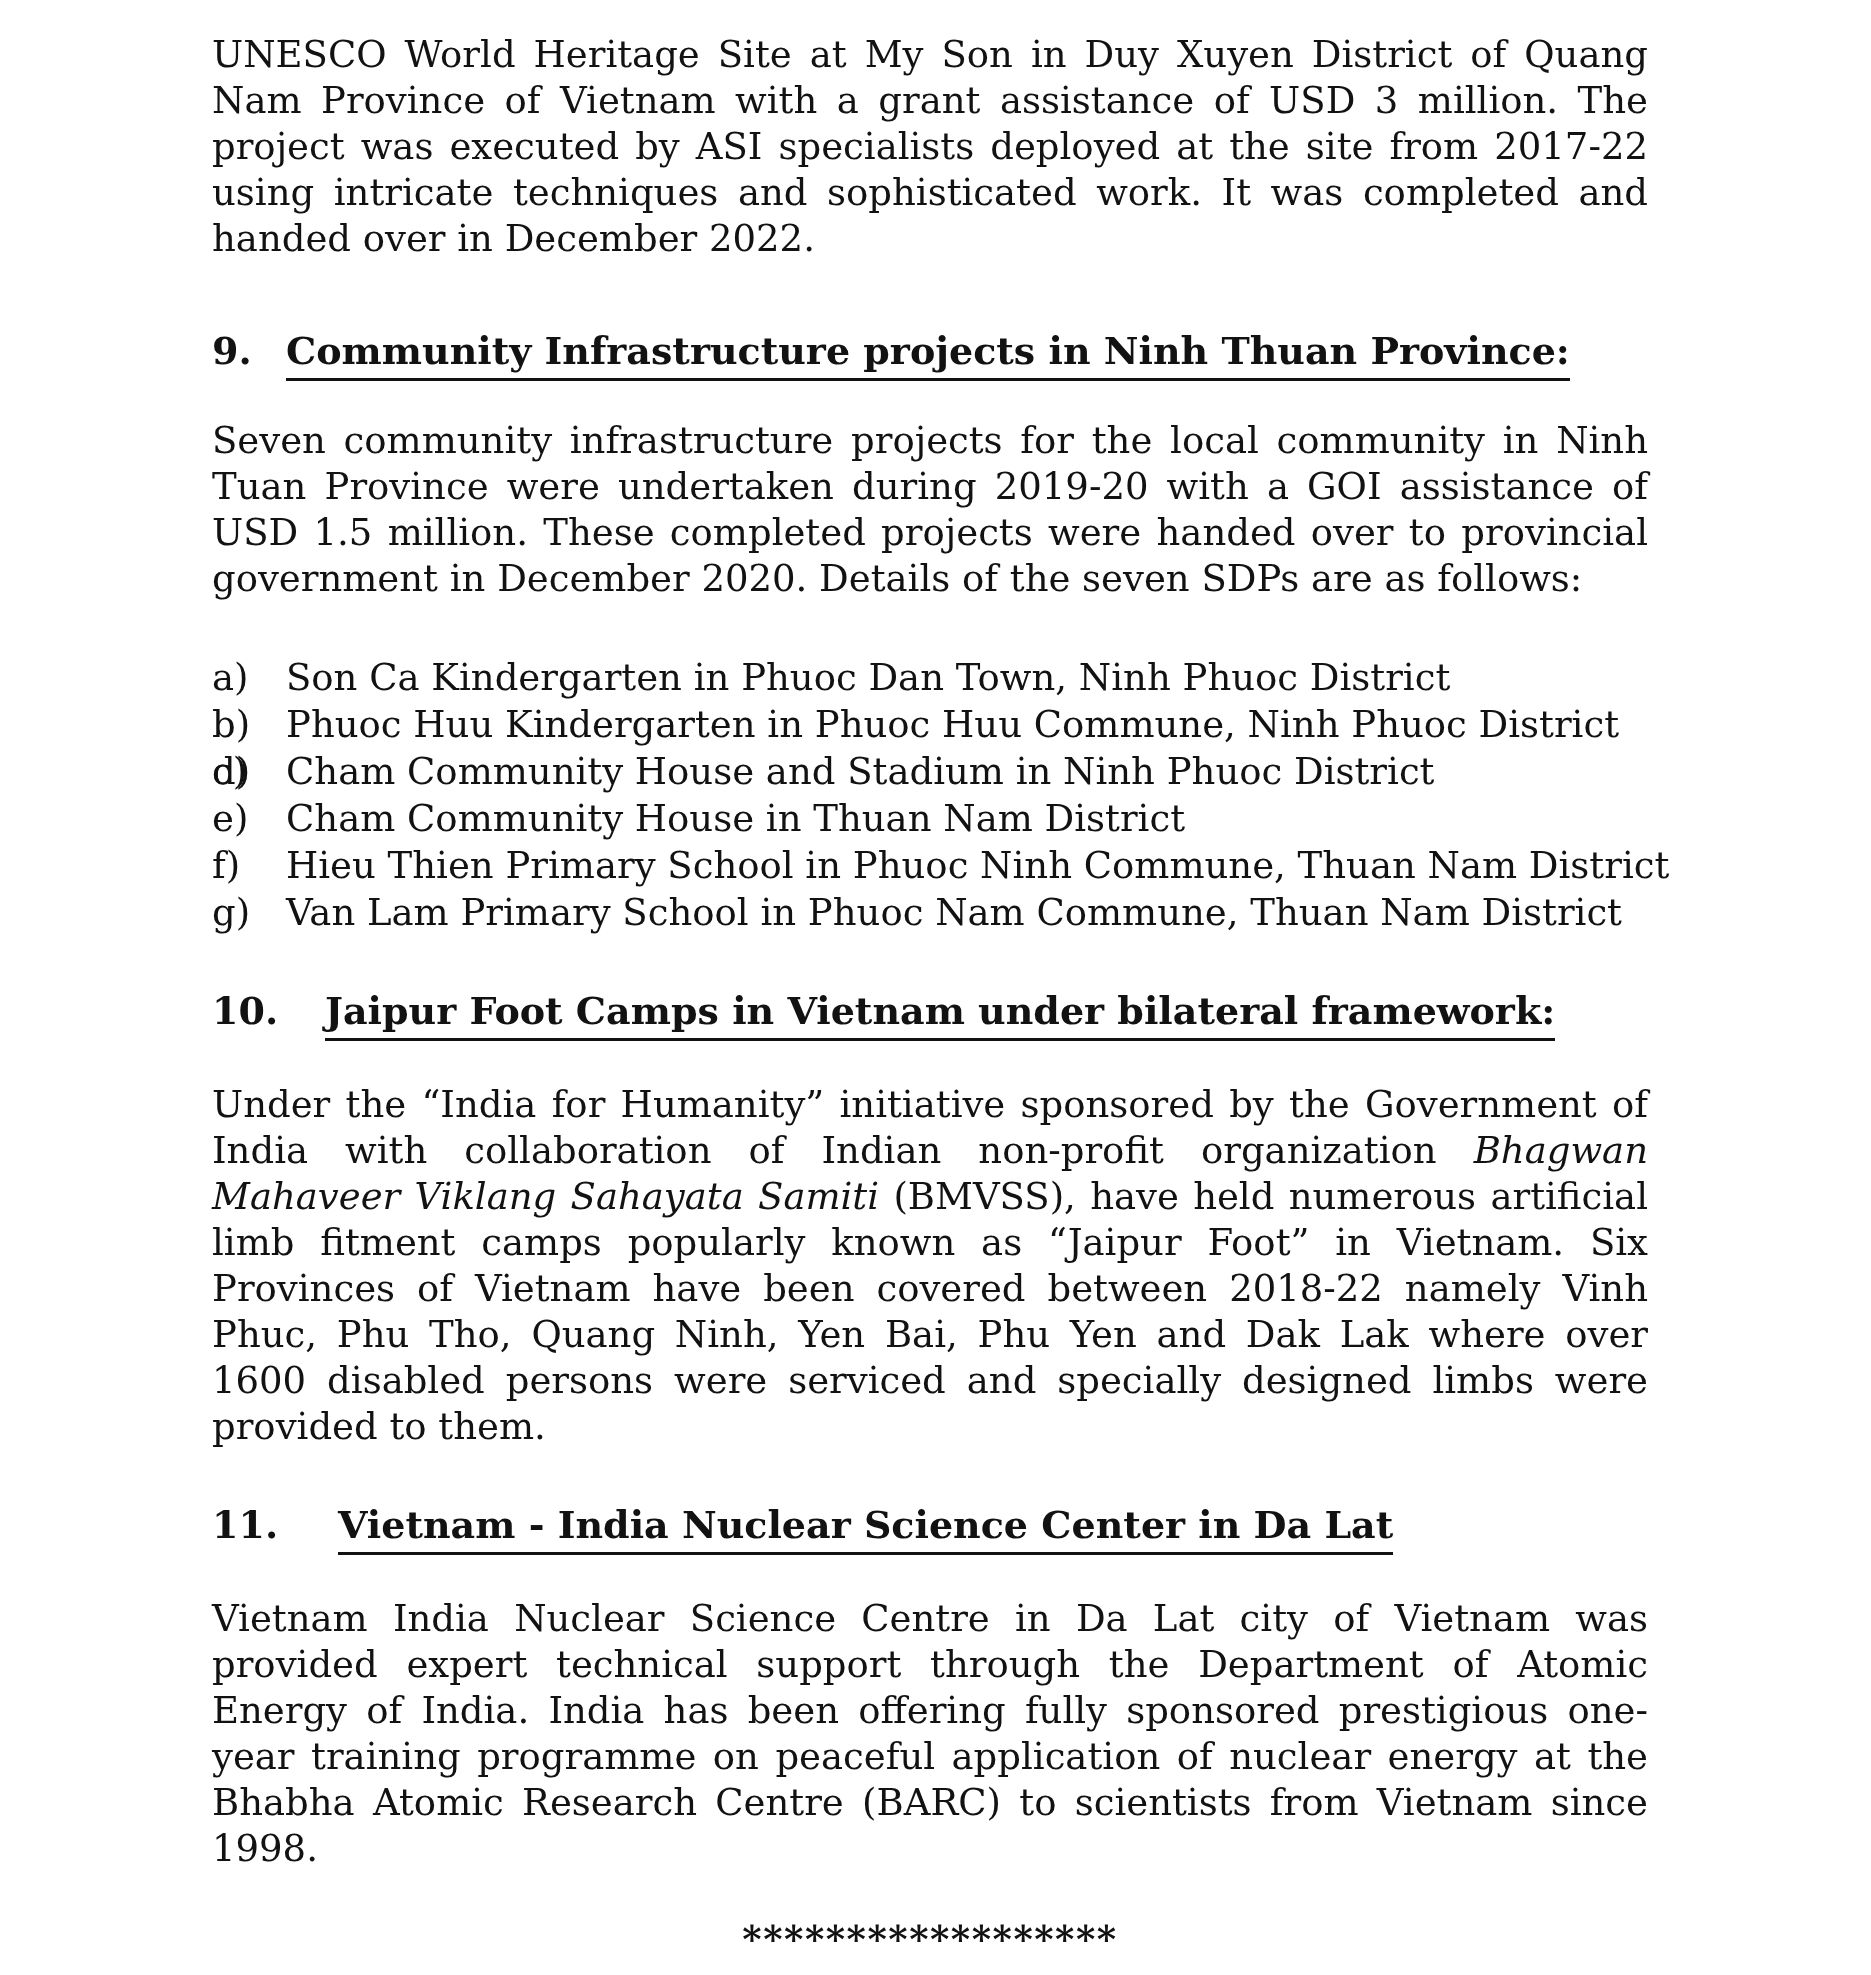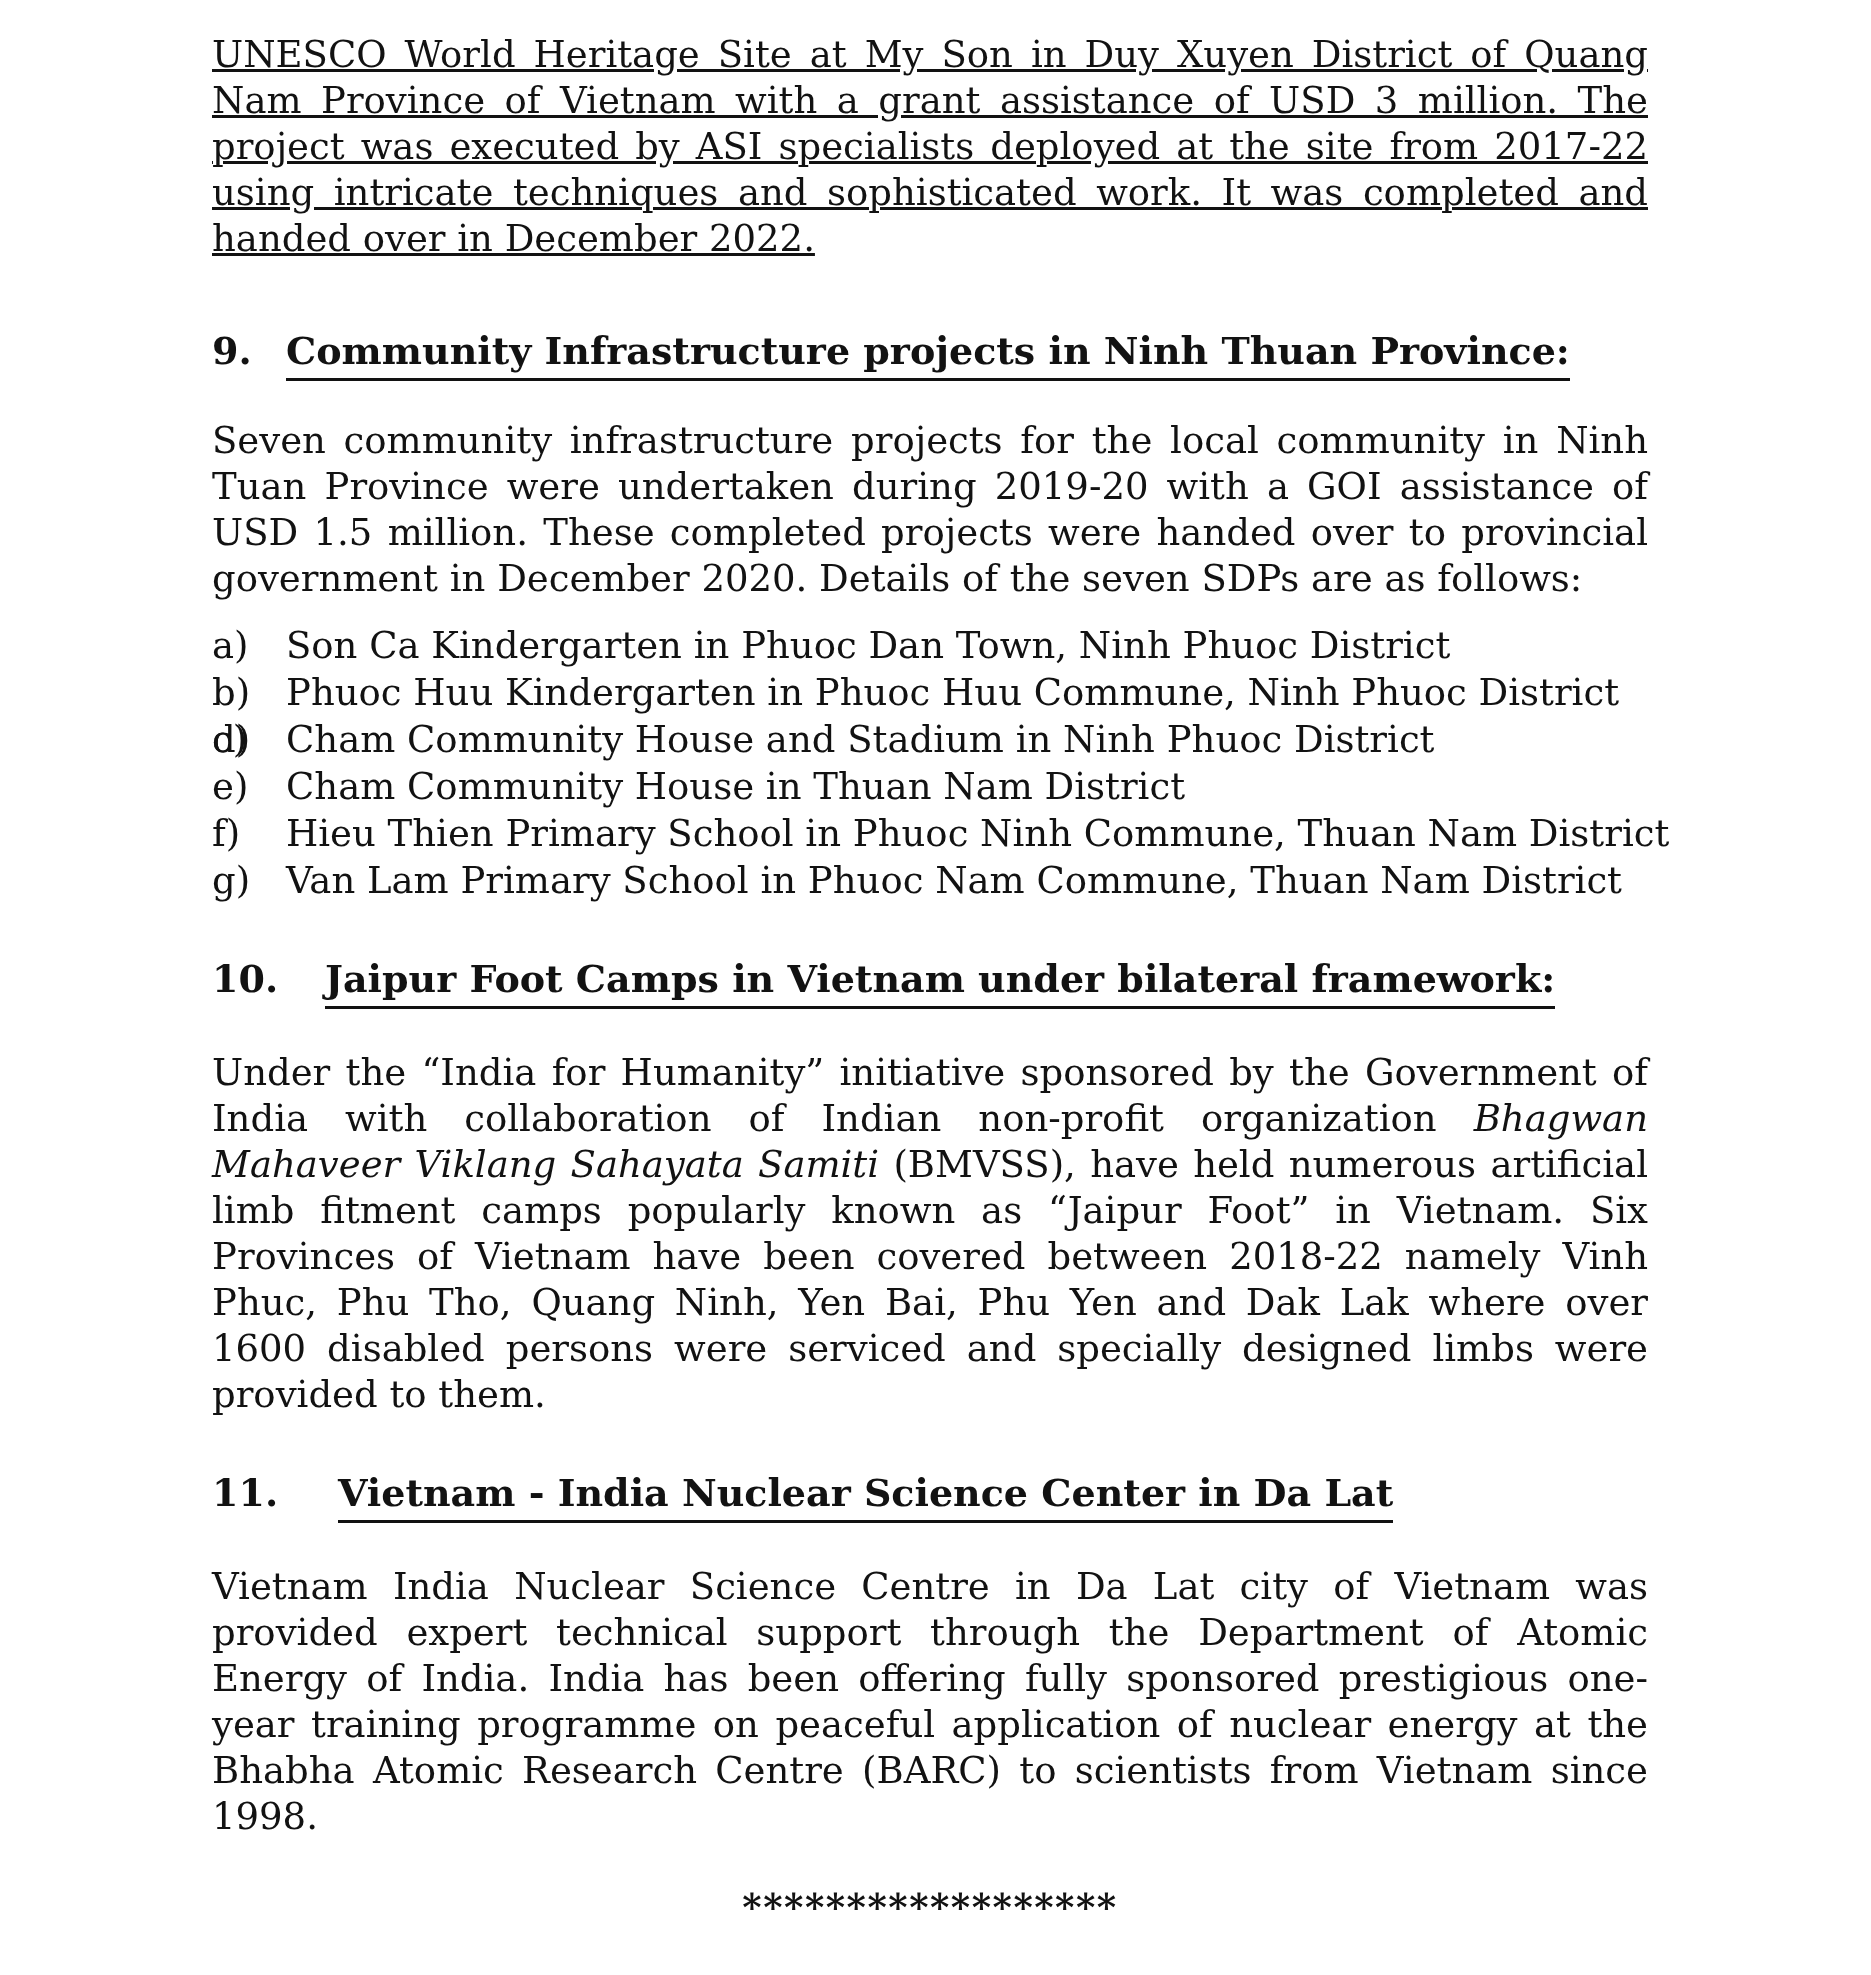--- a/index.html
+++ b/index.html
@@ -18,22 +18,22 @@
     font-size: 37px;
     line-height: 46px;
     padding: 32px 223px 0 212px;
     overflow: hidden;
   }
   .para {
     margin: 0;
     text-align: justify;
     text-justify: inter-word;
   }
-  .p-intro { margin-bottom: 66px; text-decoration: underline; }
-  .p-s9    { margin-bottom: 20px; }
+  .p-intro { margin-bottom: 66px; }
+  .p-s9    { margin-bottom: 52px; }
   .p-s10   { margin-bottom: 52px; }
   .p-s11   { margin-bottom: 44px; }
 
   .heading {
     position: relative;
     font-weight: bold;
     font-size: 38px;
     line-height: 46px;
     white-space: nowrap;
   }

